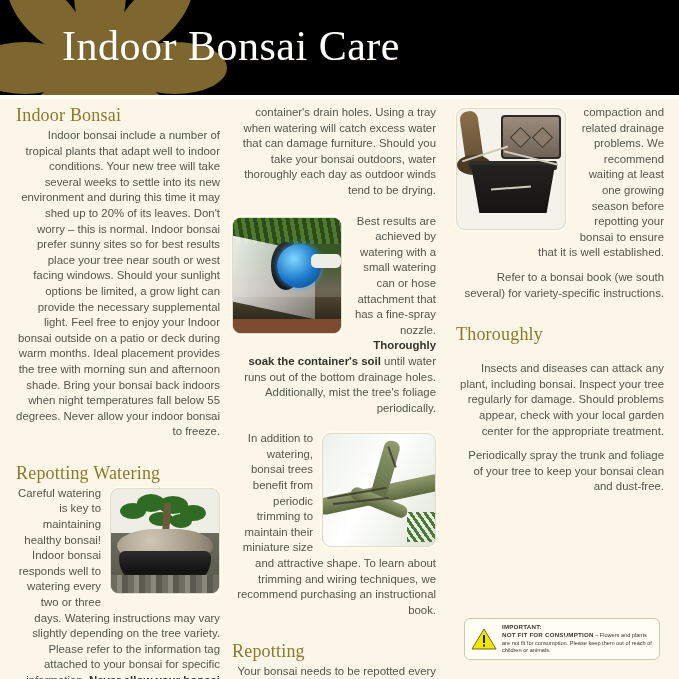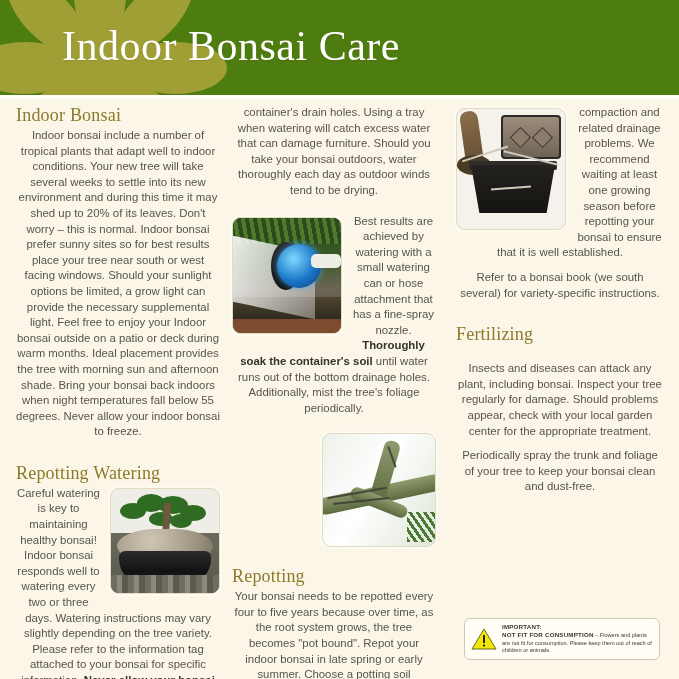--- a/index.html
+++ b/index.html
@@ -7,21 +7,21 @@
     width:679px;height:679px;overflow:hidden;
     background:#fbf6e8;
     font-family:"Liberation Sans", sans-serif;
     color:#4a4a42;
   }
   .page{position:relative;width:679px;height:679px;background:#fbf6e8;}
 
   
   .header{
     position:relative;width:679px;height:95px;
-    background:#4d7c0f;
+    background:#000000;
     overflow:hidden;
   }
   .header .flower{
     position:absolute;left:-30px;top:-62px;width:260px;height:260px;
     opacity:.55;
   }
   .header .flower svg{display:block;}
   .header-title{
     position:absolute;left:62px;top:22px;
     font-family:"Liberation Serif", serif;
@@ -48,21 +48,21 @@
     font-size:18px;font-weight:400;
     color:#8c7a2b;
     margin:0 0 2px 0;
     letter-spacing:.2px;
   }
   p.body{
     margin:0 0 9px 0;
     font-size:11.4px;
     line-height:15.6px;
     color:#55554b;
-    text-align:center;
+    text-align:right;
   }
   p.body b, span.bold{font-weight:bold;color:#34342c;}
   .gap-sm{height:6px;}
   .gap-md{height:14px;}
 
   
   .photo{
     border-radius:9px;
     border:1px solid #e3dcc2;
     box-shadow:0 0 0 2px #fdfaf0;
@@ -243,20 +243,21 @@
         <div class="bg"></div>
         <div class="br b1"></div>
         <div class="br b2"></div>
         <div class="br b3"></div>
         <div class="w w1"></div>
         <div class="w w2"></div>
         <div class="w w3"></div>
         <div class="needle"></div>
       </div>
 
+      <p class="body">In addition to watering, bonsai trees benefit from periodic trimming to maintain their miniature size and attractive shape. To learn about trimming and wiring techniques, we recommend purchasing an instructional book.</p>
 
       <div style="clear:both"></div>
       <div class="gap-md"></div>
 
       <h2 class="sec">Repotting</h2>
       <p class="body">Your bonsai needs to be repotted every four to five years because over time, as the root system grows, the tree becomes "pot bound". Repot your indoor bonsai in late spring or early summer. Choose a potting soil specifically developed for bonsai as this will avoid</p>
     </div>
 
     <div class="col col3">
       <div class="photo ph4 f-left">
@@ -276,21 +277,21 @@
       </div>
 
       <p class="body">compaction and related drainage problems. We recommend waiting at least one growing season before repotting your bonsai to ensure that it is well established.</p>
 
       <div style="clear:both"></div>
 
       <p class="body">Refer to a bonsai book (we south several) for variety-specific instructions.</p>
 
       <div class="gap-md"></div>
 
-      <h2 class="sec">Fertilizing</h2>
+      <h2 class="sec">Thoroughly</h2>
 
       <div class="gap-md"></div>
 
       <p class="body">Insects and diseases can attack any plant, including bonsai. Inspect your tree regularly for damage. Should problems appear, check with your local garden center for the appropriate treatment.</p>
       <p class="body">Periodically spray the trunk and foliage of your tree to keep your bonsai clean and dust-free.</p>
     </div>
   </div>
 
   <div class="warn">
     <svg class="tri" viewBox="0 0 26 24">

